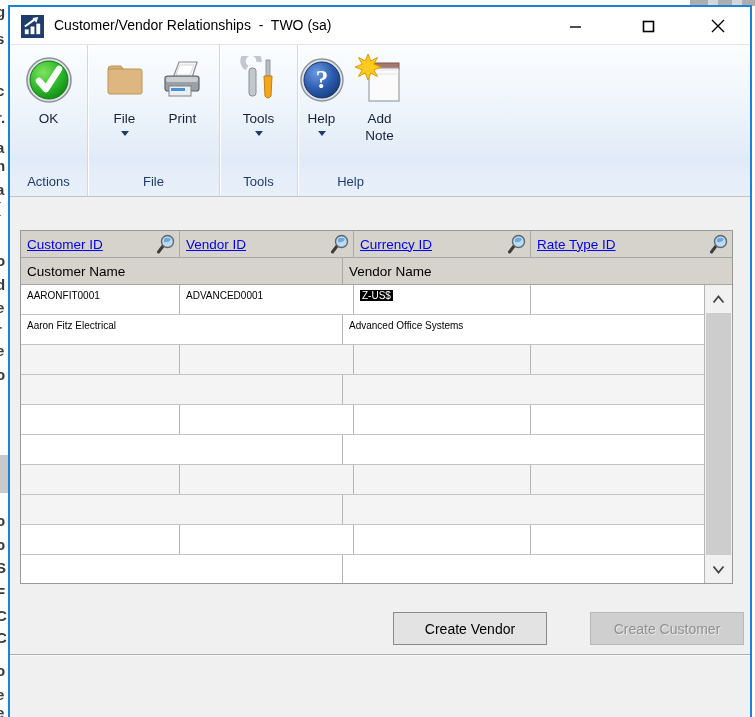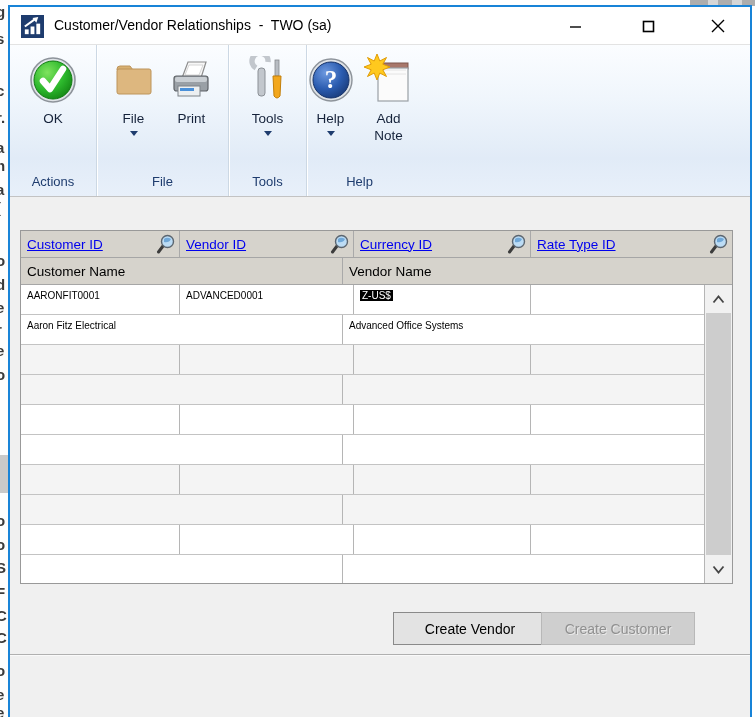--- a/index.html
+++ b/index.html
@@ -131,21 +131,21 @@
     </div>
     <div class="caption-btn" style="left:685px">
       <svg width="14" height="14" viewBox="0 0 14 14">
         <path d="M1 1 L13 13 M13 1 L1 13" stroke="#000" stroke-width="1.4"></path>
       </svg>
     </div>
   </div>
 
   <div id="ribbon">
 
-    <div class="rgroup" style="width:87px">
+    <div class="rgroup" style="width:78px">
       <div class="rgroup-buttons">
         <div class="rbtn">
           <div class="ric">
             <svg width="48" height="48" viewBox="0 0 48 48">
               <defs>
                 <radialGradient id="okg" cx="35%" cy="30%" r="75%">
                   <stop offset="0%" stop-color="#7fe35e"></stop>
                     <stop offset="60%" stop-color="#2db92d"></stop>
                   <stop offset="100%" stop-color="#168a16"></stop>
                 </radialGradient>
@@ -358,16 +358,16 @@
       <div class="sb-thumb"></div>
       <div class="sb-btn">
         <svg width="13" height="9" viewBox="0 0 13 9">
           <polyline points="1.5,1.5 6.5,7.5 11.5,1.5" fill="none" stroke="#464646" stroke-width="1.8"></polyline>
         </svg>
       </div>
     </div>
   </div>
 
   <button class="push-btn" style="left:383px">Create Vendor</button>
-  <button class="push-btn disabled" style="left:531px" disabled="">Create Customer</button>
+  <button class="push-btn disabled" style="left:580px" disabled="">Create Customer</button>
 
   <div id="divider"></div>
 </div>
 
 </body></html>

